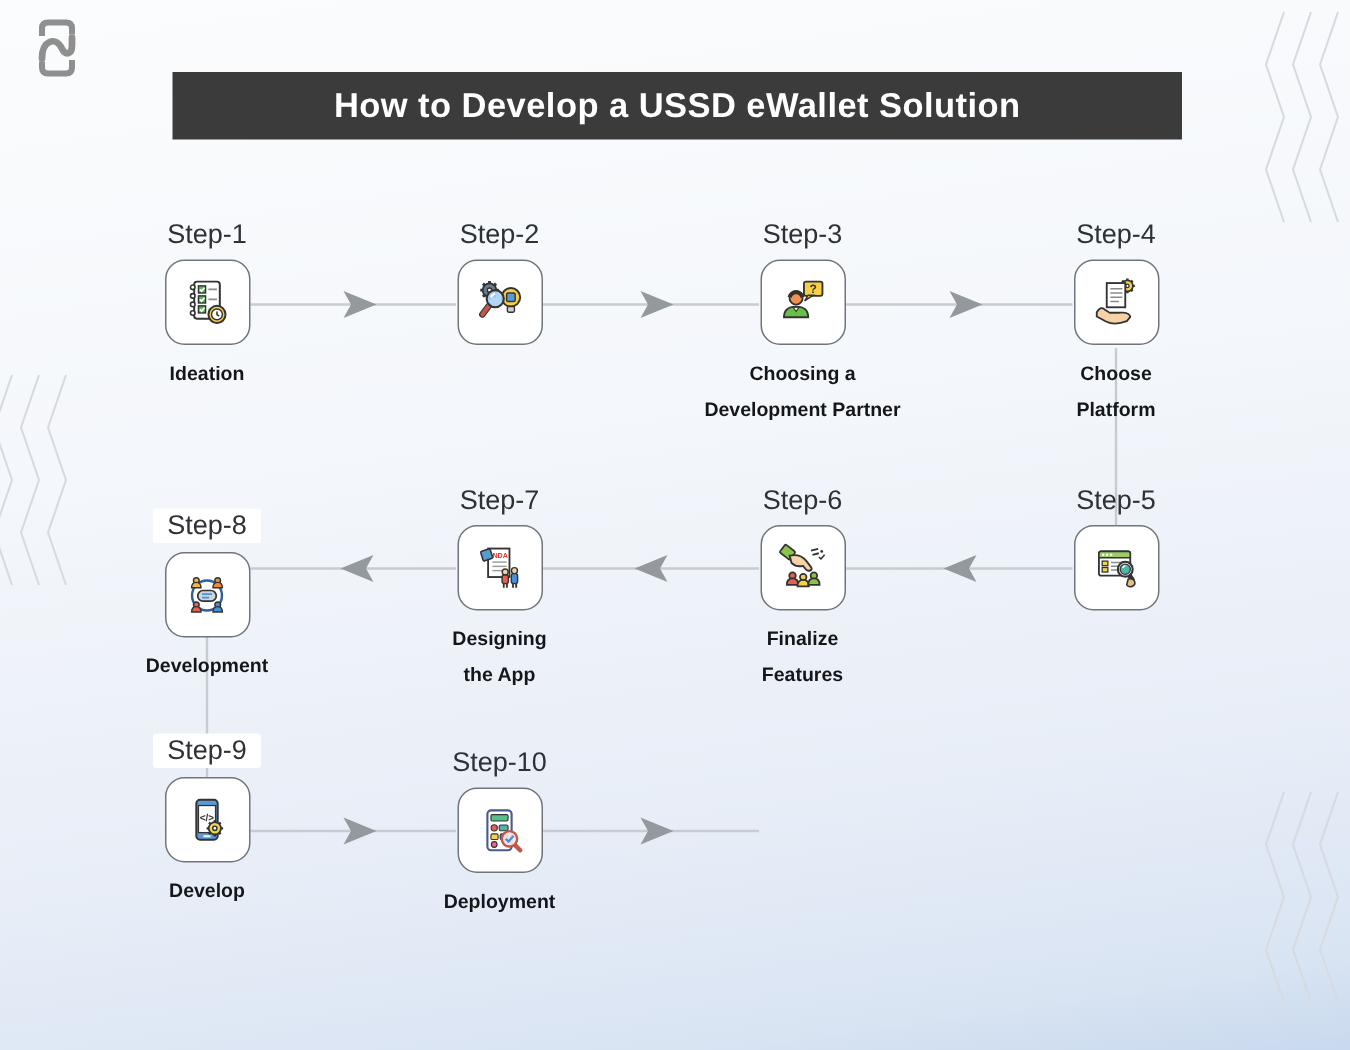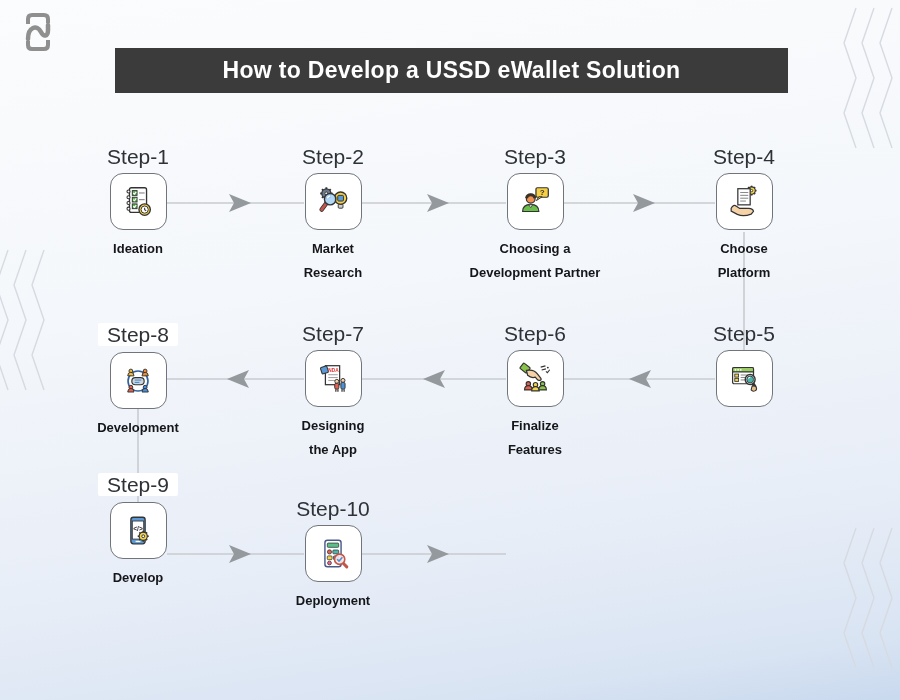--- a/index.html
+++ b/index.html
@@ -16,23 +16,23 @@
   .banner h1{
     margin:0;color:#ffffff;font-size:23px;font-weight:bold;letter-spacing:.3px;
   }
   .conn{position:absolute;left:0;top:0;z-index:1;pointer-events:none;}
   .deco{position:absolute;z-index:0;pointer-events:none;}
   .step{
     position:absolute;width:200px;z-index:2;
     display:flex;flex-direction:column;align-items:center;
   }
   .step-label{
-    font-size:21px;color:#2e3237;line-height:21px;margin-bottom:6px;text-align:center;
-  }
-  .label-bg{background:#ffffff;padding:1px 9px;border-radius:2px;}
+    font-size:18px;color:#2e3237;line-height:21px;margin-bottom:6px;text-align:center;
+  }
+  .label-bg{background:#ffffff;padding:1px 9px;border-radius:2px;margin-top:16px;}
   .icon-box{
     width:57px;height:57px;background:#ffffff;border:1.6px solid #70757c;border-radius:13px;
     display:flex;align-items:center;justify-content:center;box-sizing:border-box;
   }
   .step-name{
     margin-top:7px;font-size:13px;font-weight:bold;color:#14161a;line-height:24px;
     text-align:center;white-space:pre-line;
   }
   svg text{font-family:"Liberation Sans",sans-serif;}
 </style>
@@ -151,22 +151,20 @@
         <circle cx="13" cy="11" r="1.5" fill="#fff" stroke="#333" stroke-width="1"></circle>
         <circle cx="28" cy="16" r="6.5" fill="#f6cf46" stroke="#333" stroke-width="1.4"></circle>
         <rect x="25" y="13" width="6" height="6" rx="1" fill="#5b9bd5" stroke="#333" stroke-width="1"></rect>
         <rect x="25.5" y="22.5" width="5" height="4" rx="1" fill="#cfcfcf" stroke="#333" stroke-width="1"></rect>
         <line x1="12.5" y1="22" x2="8" y2="28" stroke="#333" stroke-width="4.6" stroke-linecap="round"></line>
         <line x1="12.5" y1="22" x2="8" y2="28" stroke="#c0574a" stroke-width="3" stroke-linecap="round"></line>
         <circle cx="17" cy="17" r="6" fill="#aad4f5" fill-opacity=".92" stroke="#333" stroke-width="1.5"></circle>
         <path d="M14,16 a4,4 0 0 1 3,-2.5" fill="none" stroke="#fff" stroke-width="1.3"></path>
       </svg>
     </div>
-    <div class="step-name">Market
-Research</div>
   </div>
 
   <div class="step" style="left:435px;top:146px">
     <div class="step-label">Step-3</div>
     <div class="icon-box">
       <svg width="38" height="38" viewBox="0 0 40 40">
         <path d="M7,30 q0,-7.5 8.5,-7.5 q8.5,0 8.5,7.5 z" fill="#6abf4b" stroke="#333" stroke-width="1.3"></path>
         <path d="M13.5,23 l2,3 l2,-3 z" fill="#fff" stroke="#333" stroke-width=".8"></path>
         <circle cx="15.5" cy="16.5" r="4.6" fill="#ef9354" stroke="#333" stroke-width="1.3"></circle>
         <path d="M11,16 a4.6,4.6 0 0 1 9,0" fill="none" stroke="#3a3028" stroke-width="3"></path>

